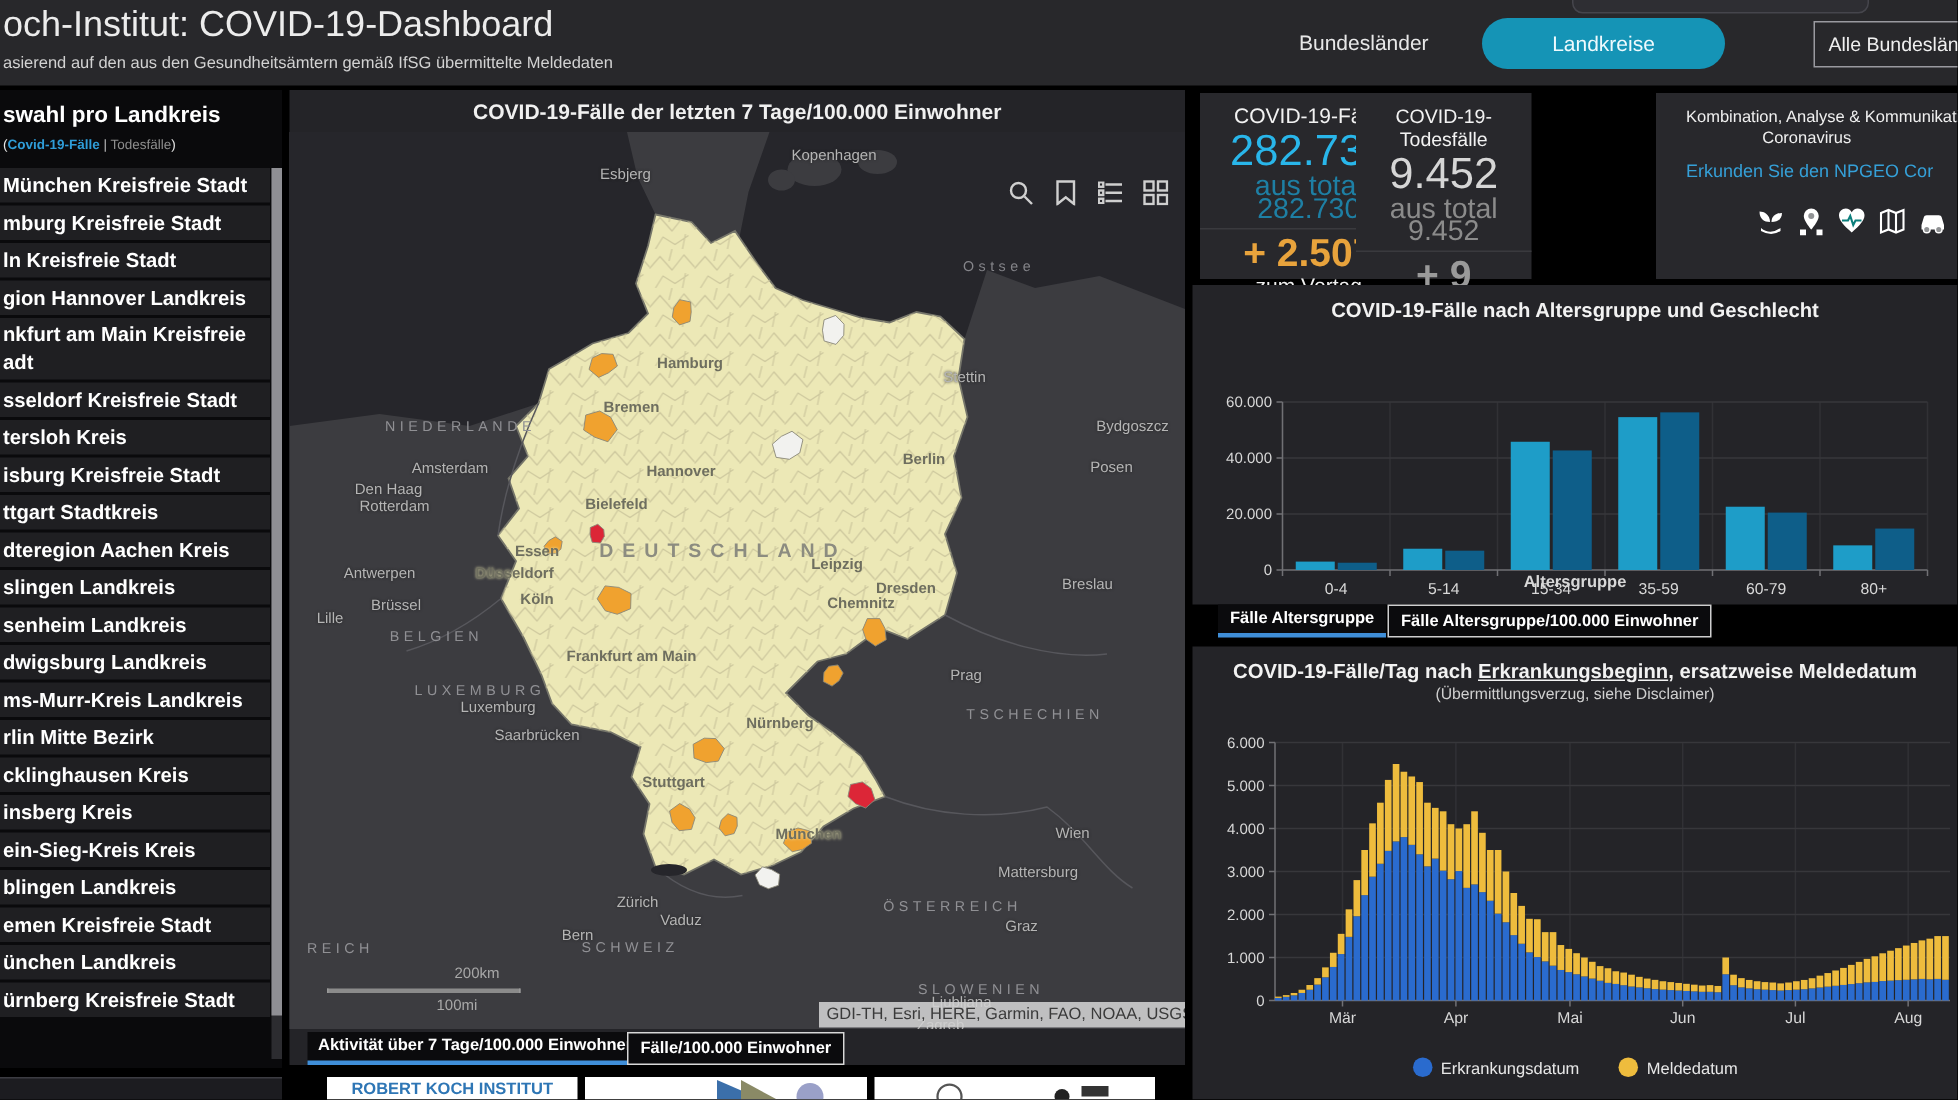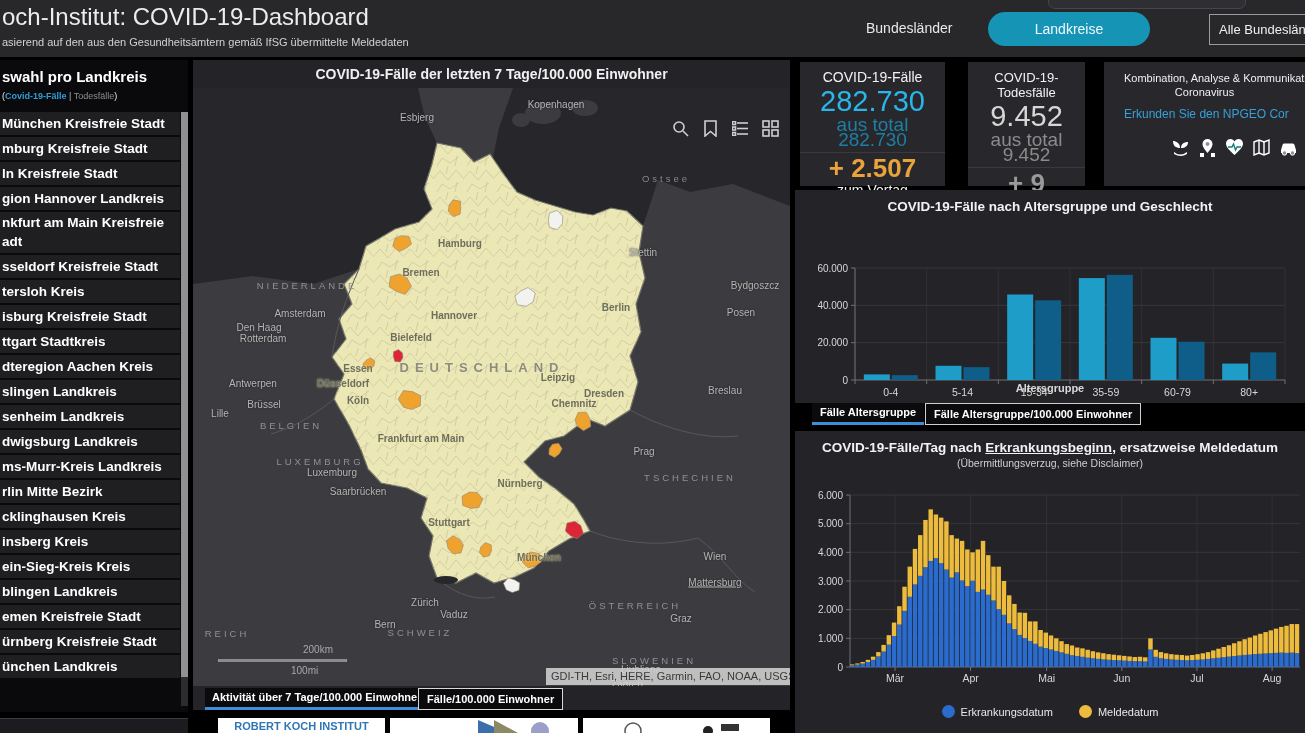--- a/index.html
+++ b/index.html
@@ -115,22 +115,22 @@
       <div class="sidebar-item">slingen Landkreis</div>
       <div class="sidebar-item">senheim Landkreis</div>
       <div class="sidebar-item">dwigsburg Landkreis</div>
       <div class="sidebar-item">ms-Murr-Kreis Landkreis</div>
       <div class="sidebar-item">rlin Mitte Bezirk</div>
       <div class="sidebar-item">cklinghausen Kreis</div>
       <div class="sidebar-item">insberg Kreis</div>
       <div class="sidebar-item">ein-Sieg-Kreis Kreis</div>
       <div class="sidebar-item">blingen Landkreis</div>
       <div class="sidebar-item">emen Kreisfreie Stadt</div>
+      <div class="sidebar-item">ünchen Landkreis</div>
       <div class="sidebar-item">ürnberg Kreisfreie Stadt</div>
-      <div class="sidebar-item">ünchen Landkreis</div>
     </div>
   <div class="sb-track"></div>
   <div class="sb-thumb"></div>
 </div>
 <div class="sb-bottom"></div>
 
 <div class="map-panel">
   <div class="map-title">COVID-19-Fälle der letzten 7 Tage/100.000 Einwohner</div>
   <div class="map-area">
     <svg class="base" width="597" height="598">
@@ -175,21 +175,21 @@
         <span class="ml city" style="left: 363px; top: 16px;">Kopenhagen</span>
         <span class="ml city" style="left: 224px; top: 29px;">Esbjerg</span>
         <span class="ml sea" style="left: 473px; top: 90px;">Ostsee</span>
         <span class="ml city" style="left: 450px; top: 164px;">Stettin</span>
         <span class="ml city" style="left: 562px; top: 197px;">Bydgoszcz</span>
         <span class="ml city" style="left: 548px; top: 224px;">Posen</span>
         <span class="ml city" style="left: 513px; top: 302px; padding-left: 38px;">Breslau</span>
         <span class="ml city" style="left: 451px; top: 363px;">Prag</span>
         <span class="ml country" style="left: 497px; top: 389px;">TSCHECHIEN</span>
         <span class="ml city" style="left: 522px; top: 468px;">Wien</span>
-        <span class="ml city" style="left: 522px; top: 494px; text-decoration: underline;">Mattersburg</span>
+        <span class="ml city" style="left: 499px; top: 494px;">Mattersburg</span>
         <span class="ml country" style="left: 442px; top: 517px;">ÖSTERREICH</span>
         <span class="ml city" style="left: 488px; top: 530px;">Graz</span>
         <span class="ml country" style="left: 461px; top: 572px;">SLOWENIEN</span>
         <span class="ml city" style="left: 448px; top: 581px;">Ljubljana</span>
         <span class="ml city" style="left: 434px; top: 596px;">Zagreb</span>
         <span class="ml country" style="left: 114px; top: 197px;">NIEDERLANDE</span>
         <span class="ml city" style="left: 107px; top: 225px;">Amsterdam</span>
         <span class="ml city" style="left: 66px; top: 239px;">Den Haag</span>
         <span class="ml city" style="left: 70px; top: 250px;">Rotterdam</span>
         <span class="ml city" style="left: 60px; top: 295px;">Antwerpen</span>
@@ -278,21 +278,21 @@
 </div>
 
 <div class="kpi" style="left:800px;width:145px;">
   <div class="kpi-title">COVID-19-Fälle</div>
   <div class="kpi-value" style="color:#29b6ea;">282.730</div>
   <div class="kpi-total" style="color:#1e7fa4;">aus total 282.730</div>
   <div class="kpi-div"></div>
   <div class="kpi-delta" style="color:#e8a33c;">+ 2.507</div>
   <div class="kpi-sub">zum Vortag</div>
 </div>
-<div class="kpi" style="left:968px;width:117px;">
+<div class="kpi" style="left:904px;width:117px;">
   <div class="kpi-title" style="font-size:13px;margin-top:8px;">COVID-19-Todesfälle</div>
   <div class="kpi-value" style="color:#d6d6d6;">9.452</div>
   <div class="kpi-total" style="color:#8b8b8b;">aus total 9.452</div>
   <div class="kpi-div"></div>
   <div class="kpi-delta" style="color:#9a9a9a;">+ 9</div>
   <div class="kpi-sub">zum Vortag</div>
 </div>
 
 <div class="npgeo">
   <div class="np-l1">Kombination, Analyse &amp; Kommunikation re</div>

